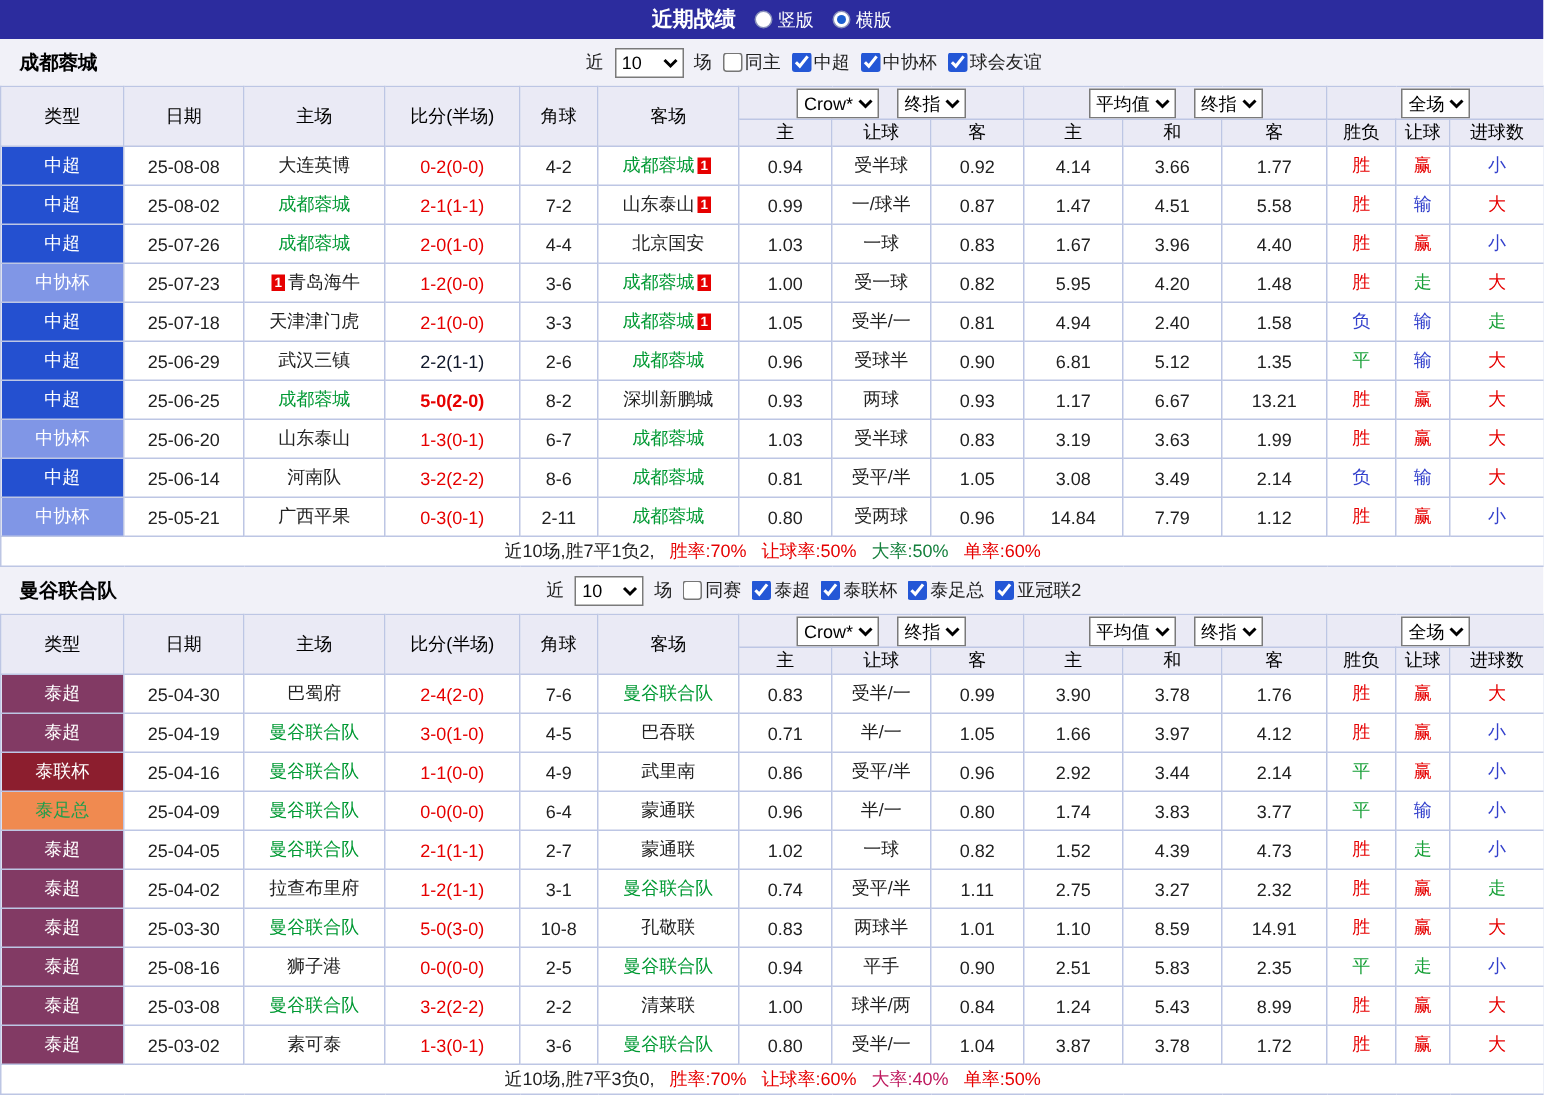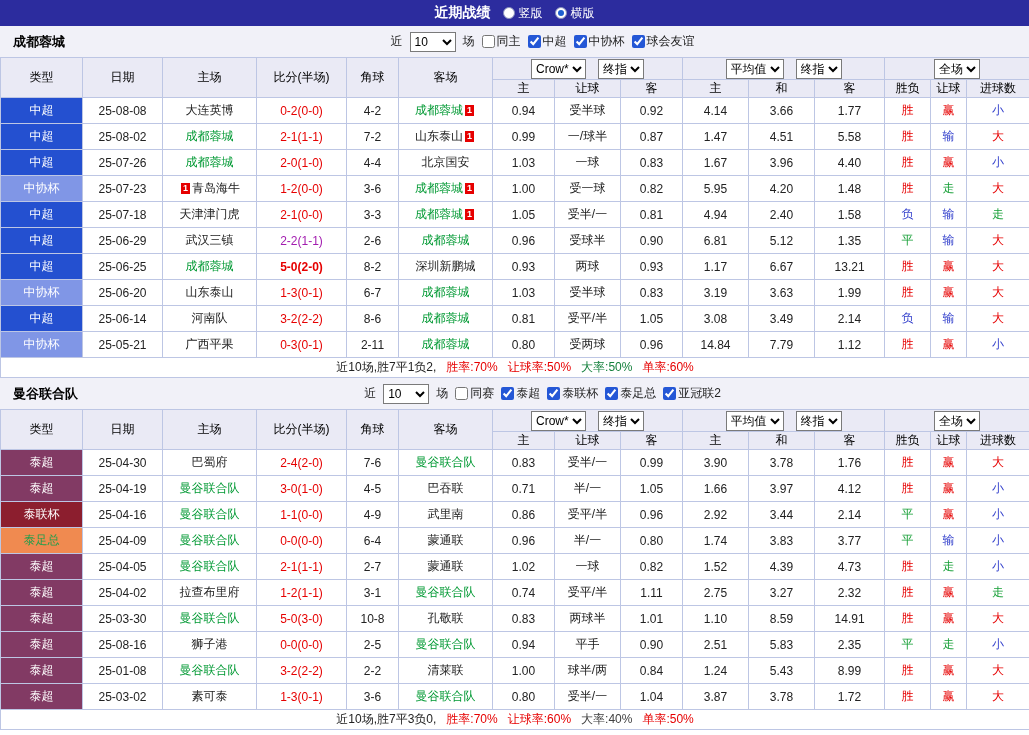--- a/index.html
+++ b/index.html
@@ -195,21 +195,21 @@
             <td>2.40</td>
             <td>1.58</td>
             <td style="color: rgb(51, 64, 204);">负</td>
             <td style="color: rgb(51, 64, 204);">输</td>
             <td style="color: rgb(24, 160, 56);">走</td>
           </tr>
           <tr>
             <td class="type-cell" style="background: rgb(36, 80, 208); color: rgb(255, 255, 255);">中超</td>
             <td>25-06-29</td>
             <td><span class="team">武汉三镇</span></td>
-            <td style="color: #a21caf;">2-2(1-1)</td>
+            <td style="color: #0f172a;">2-2(1-1)</td>
             <td>2-6</td>
             <td><span class="team" style="color: rgb(0, 153, 51);">成都蓉城</span></td>
             <td>0.96</td>
             <td>受球半</td>
             <td>0.90</td>
             <td>6.81</td>
             <td>5.12</td>
             <td>1.35</td>
             <td style="color: rgb(24, 160, 56);">平</td>
             <td style="color: rgb(51, 64, 204);">输</td>
@@ -492,21 +492,21 @@
             <td>0.90</td>
             <td>2.51</td>
             <td>5.83</td>
             <td>2.35</td>
             <td style="color: rgb(24, 160, 56);">平</td>
             <td style="color: rgb(24, 160, 56);">走</td>
             <td style="color: rgb(51, 64, 204);">小</td>
           </tr>
           <tr>
             <td class="type-cell" style="background: rgb(130, 58, 100); color: rgb(255, 255, 255);">泰超</td>
-            <td>25-01-08</td>
+            <td>25-03-08</td>
             <td><span class="team" style="color: rgb(0, 153, 51);">曼谷联合队</span></td>
             <td style="color: rgb(230, 0, 0);">3-2(2-2)</td>
             <td>2-2</td>
             <td><span class="team">清莱联</span></td>
             <td>1.00</td>
             <td>球半/两</td>
             <td>0.84</td>
             <td>1.24</td>
             <td>5.43</td>
             <td>8.99</td>
@@ -525,18 +525,18 @@
             <td>受半/一</td>
             <td>1.04</td>
             <td>3.87</td>
             <td>3.78</td>
             <td>1.72</td>
             <td style="color: rgb(230, 0, 0);">胜</td>
             <td style="color: rgb(230, 0, 0);">赢</td>
             <td style="color: rgb(230, 0, 0);">大</td>
           </tr>
           <tr class="summary">
-            <td colspan="15"><span>近10场,胜7平3负0,</span><span class="stat" style="color: rgb(230, 0, 0);">胜率:70%</span><span class="stat" style="color: rgb(230, 0, 0);">让球率:60%</span><span class="stat" style="color: #404040;">大率:40%</span><span class="stat" style="color: rgb(230, 0, 0);">单率:50%</span></td>
+            <td colspan="15"><span>近10场,胜7平3负0,</span><span class="stat" style="color: rgb(230, 0, 0);">胜率:70%</span><span class="stat" style="color: rgb(230, 0, 0);">让球率:60%</span><span class="stat" style="color: #be185d;">大率:40%</span><span class="stat" style="color: rgb(230, 0, 0);">单率:50%</span></td>
           </tr>
         </tbody>
       </table>
     </section>
   </div>
 
 </body></html>

